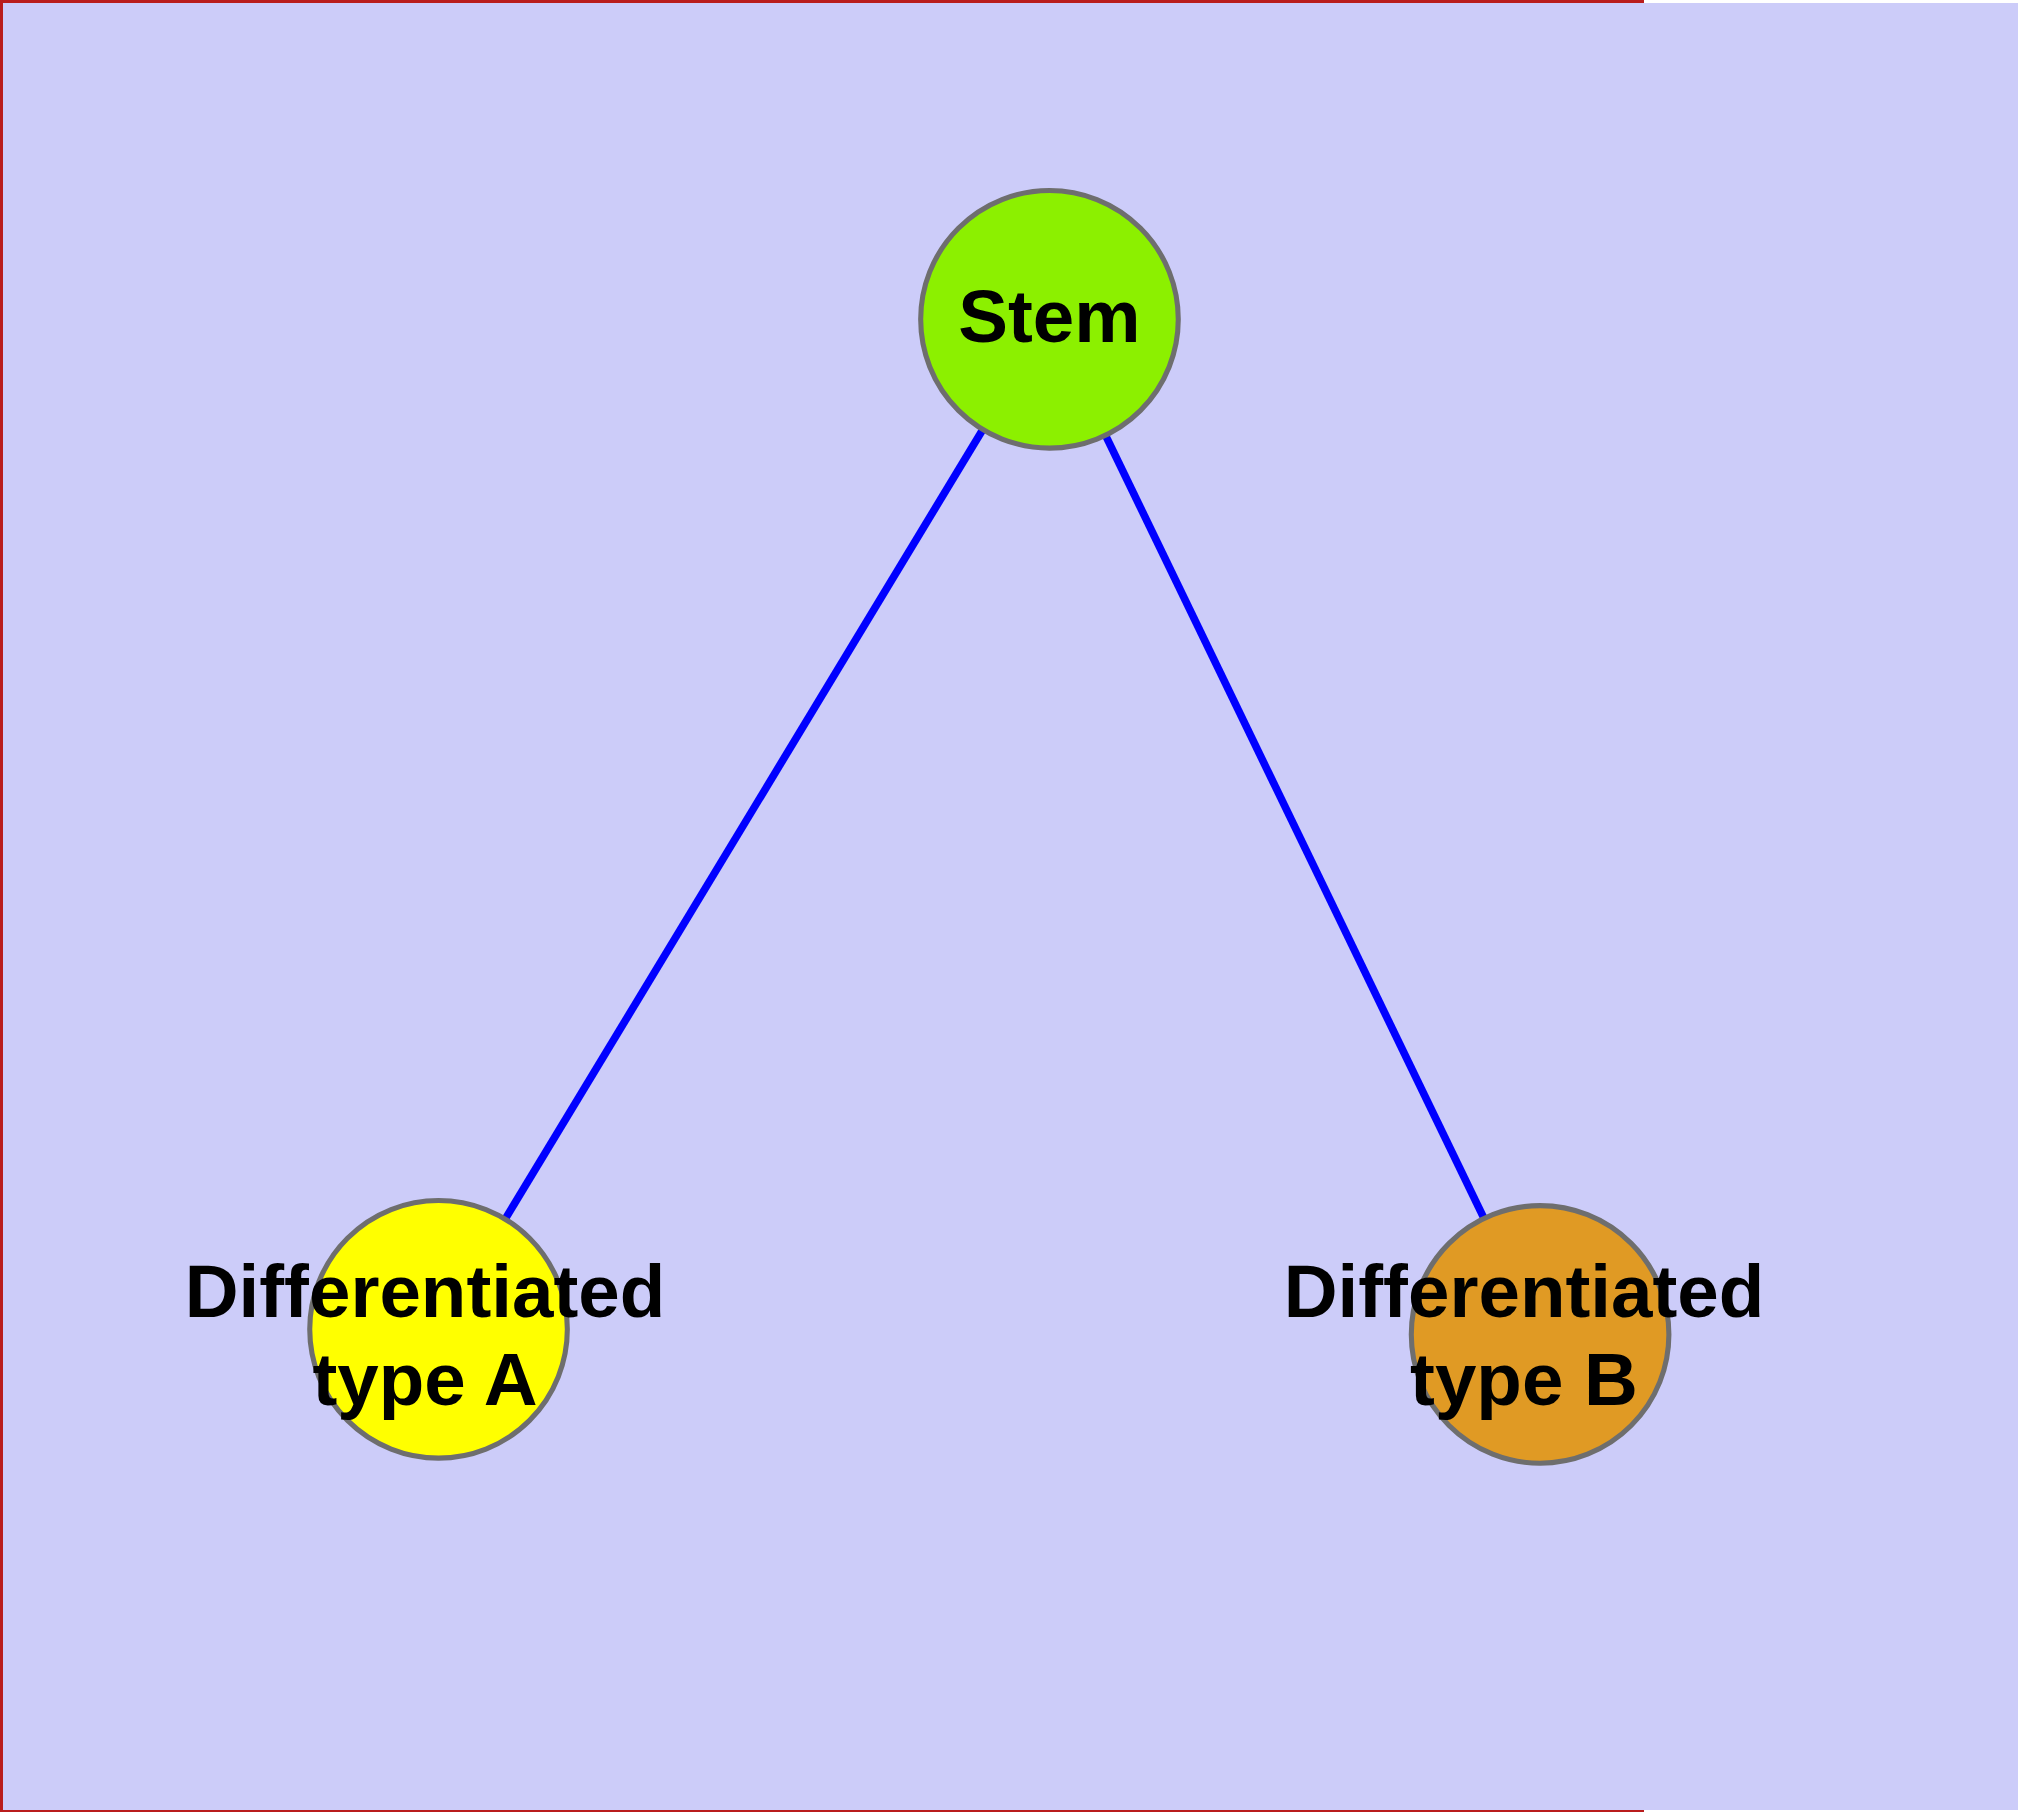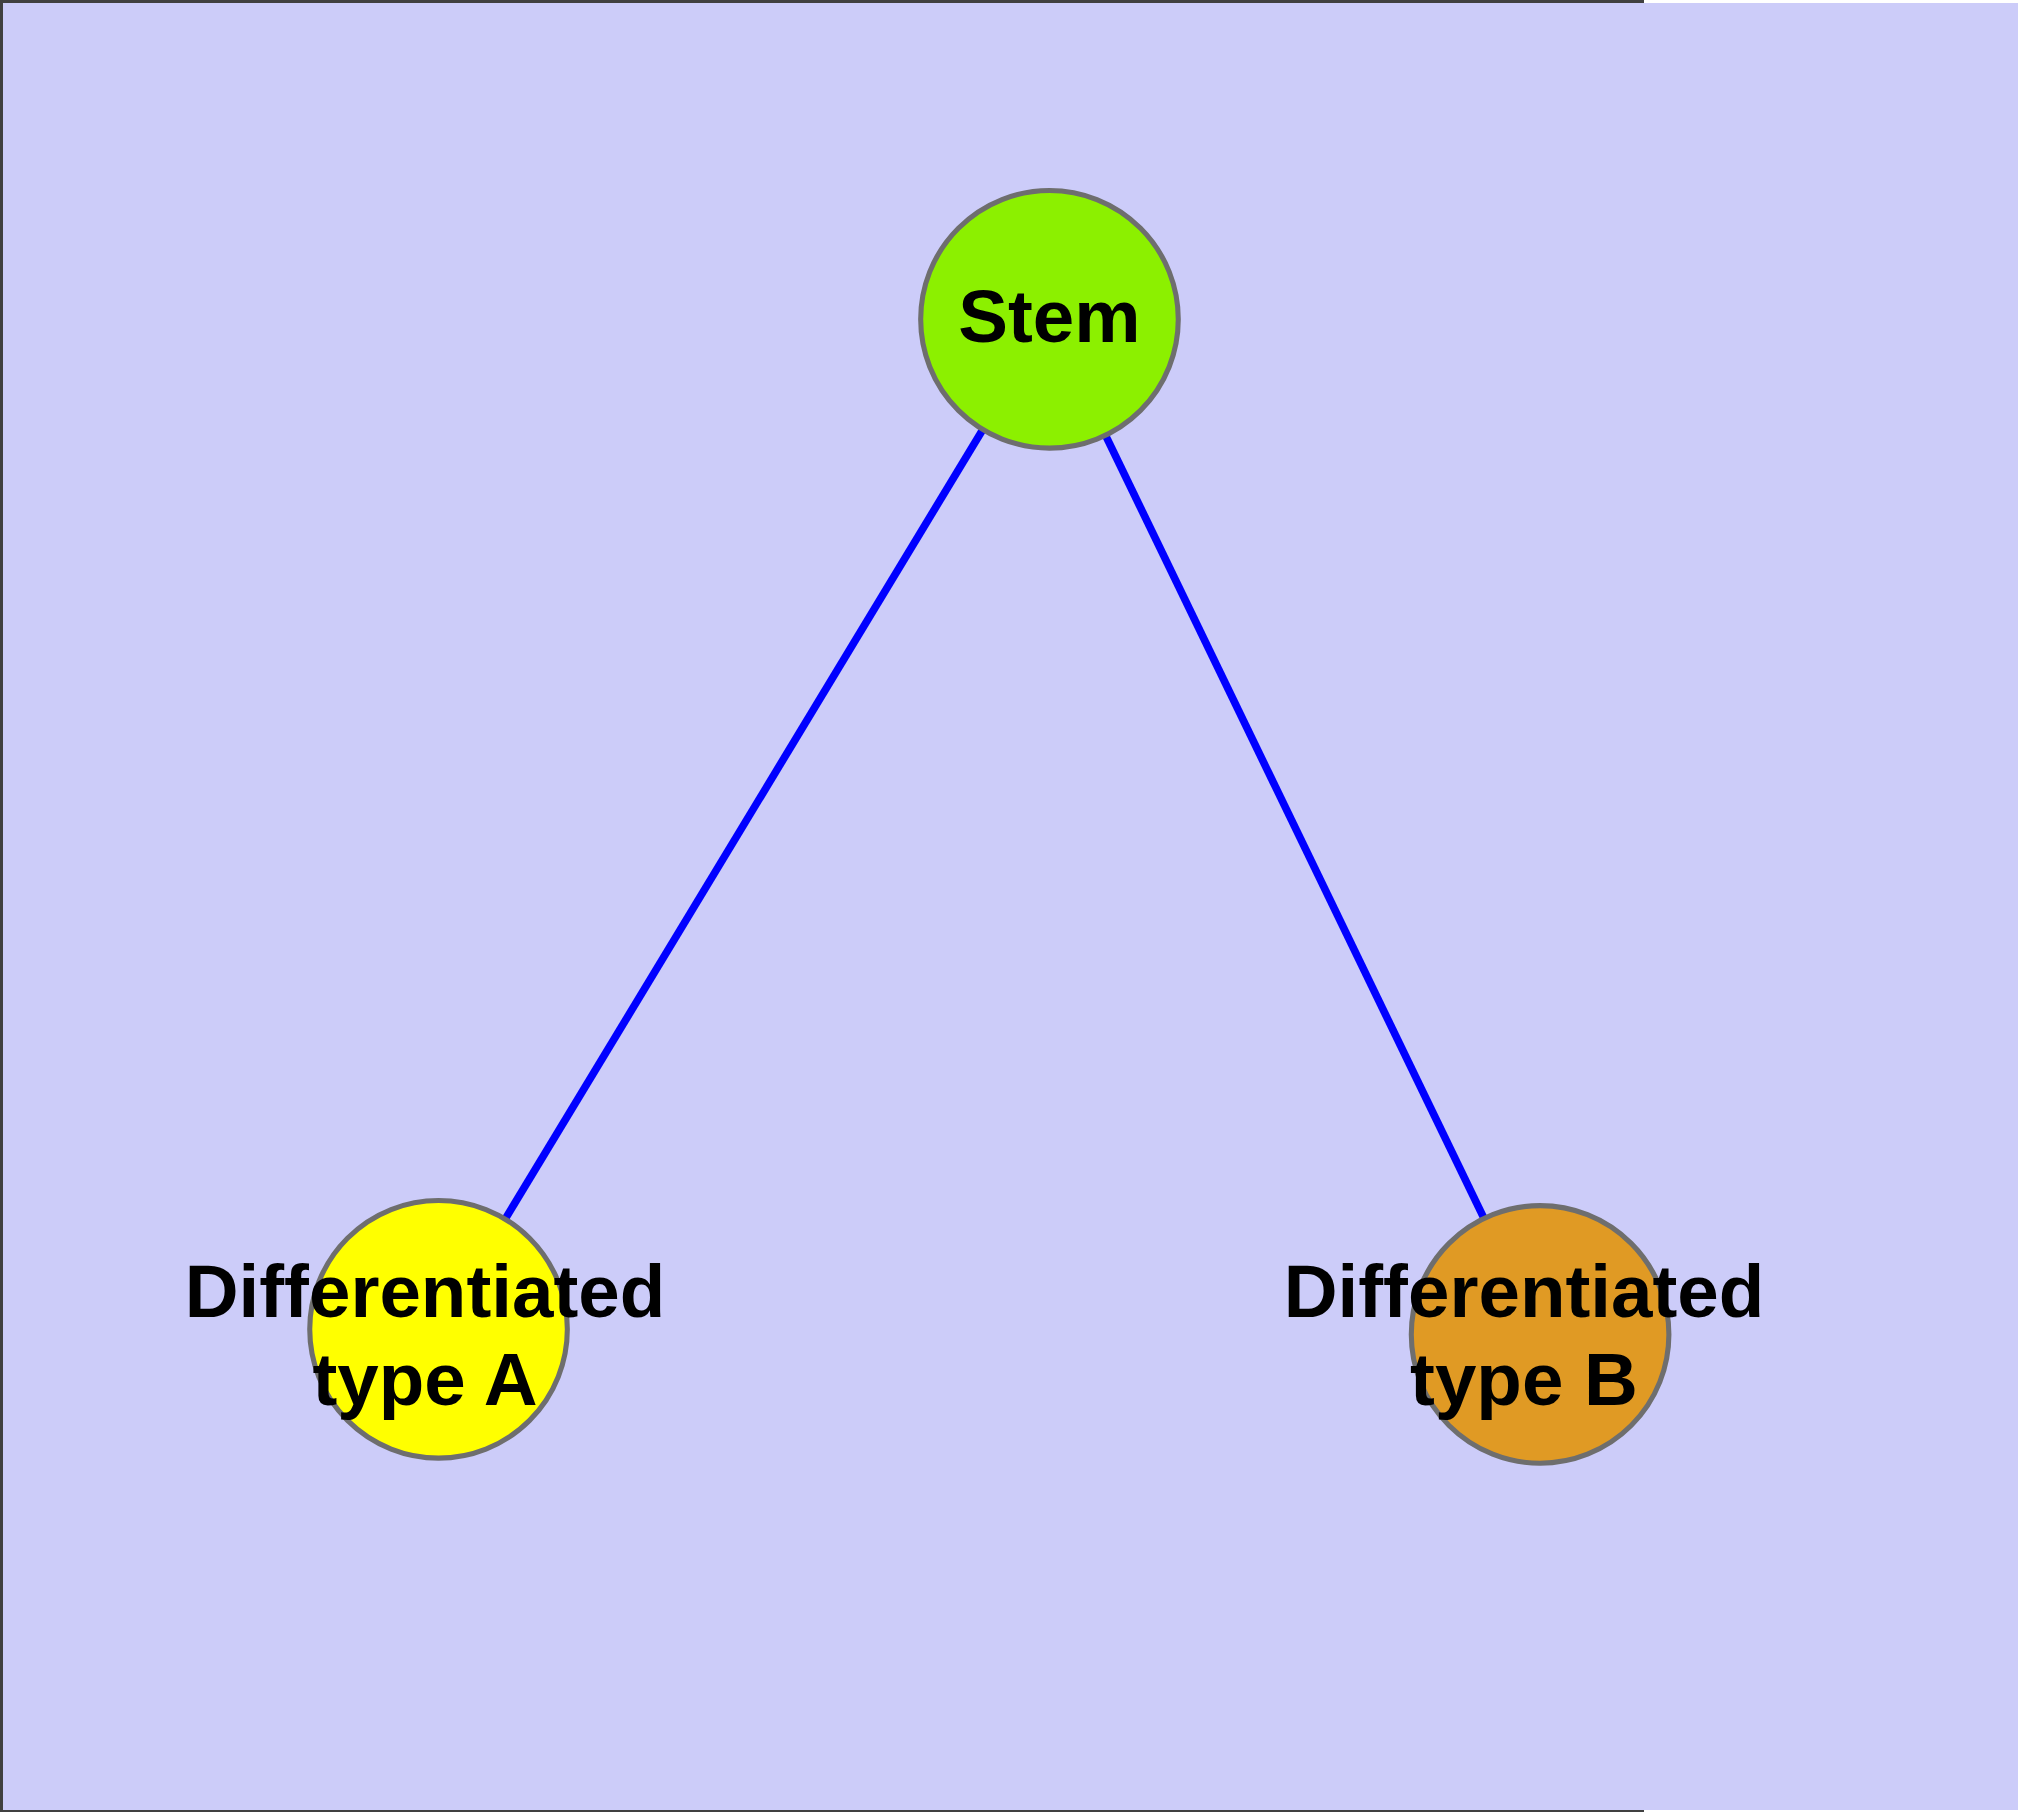--- a/index.html
+++ b/index.html
@@ -13,21 +13,21 @@
     height: 1812px;
     overflow: hidden;
     font-family: "Liberation Sans", sans-serif;
   }
   #canvas {
     position: absolute;
     left: 0;
     top: 0;
     width: 1644px;
     height: 1812px;
-    background: #404040;
+    background: #b91c1c;
   }
   #plot-area {
     position: absolute;
     left: 2.5px;
     top: 2.5px;
     width: 2015px;
     height: 1807px;
     background: #ccccf9;
     overflow: hidden;
   }

